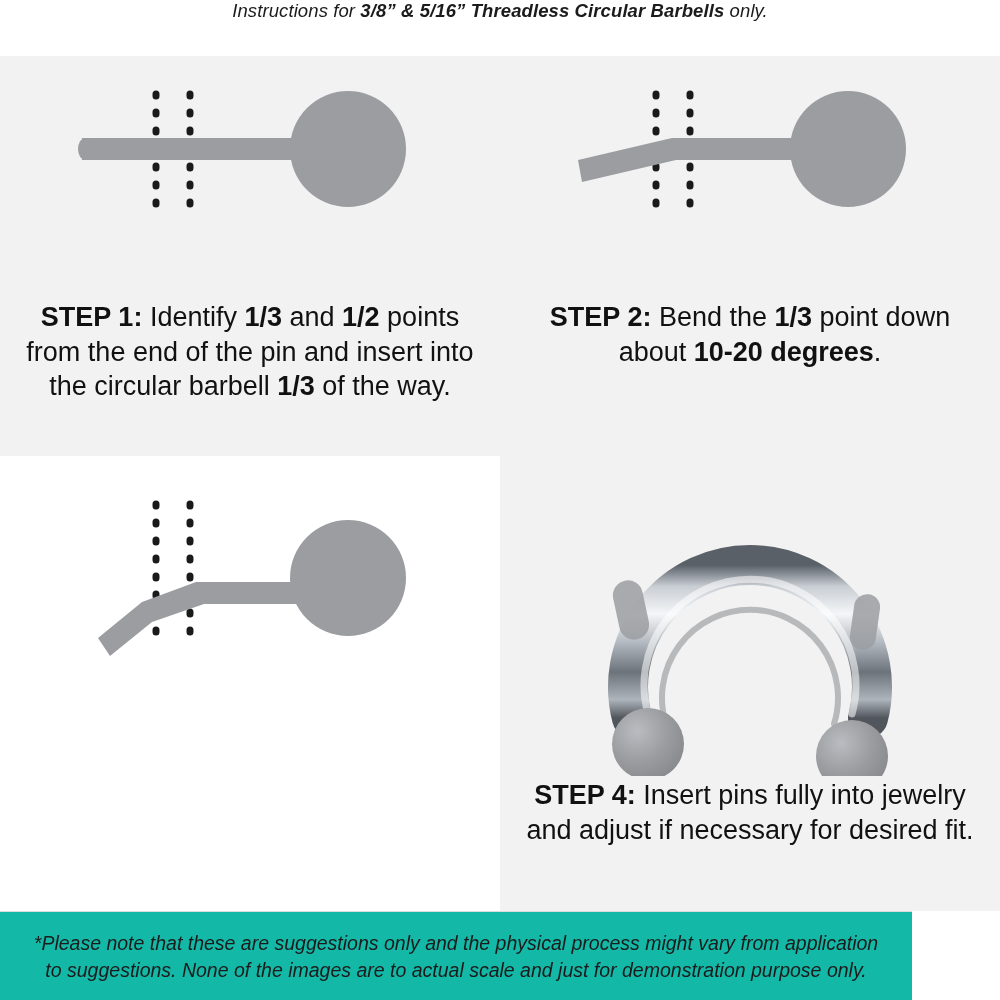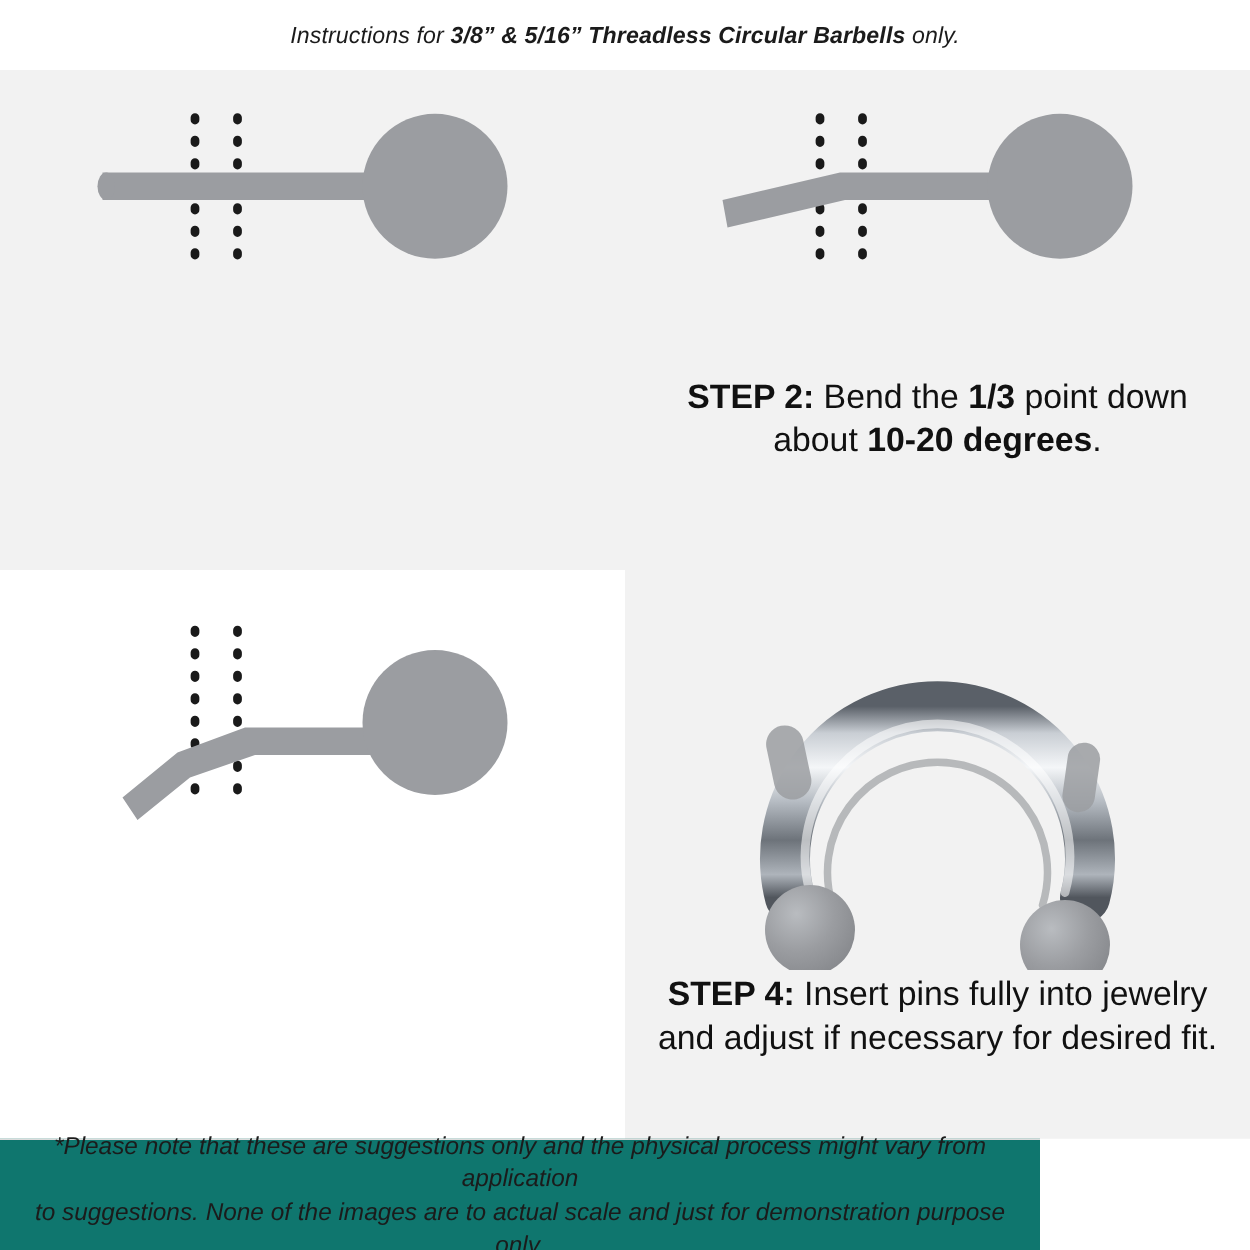--- a/index.html
+++ b/index.html
@@ -21,21 +21,21 @@
   }
 
   
   .header {
     position: absolute;
     left: 0; top: 0;
     width: 1000px;
     height: 56px;
     background: #ffffff;
     display: flex;
-    align-items: center;
+    align-items: flex-start;
     justify-content: center;
   }
   .header-text {
     font-style: italic;
     font-size: 18.5px;
     color: #1b1b1b;
     letter-spacing: .1px;
     white-space: nowrap;
   }
   .header-text b {
@@ -88,23 +88,23 @@
 
   #cap1 { top: 244px; }
   #cap2 { top: 244px; }
   #cap3 { top: 268px; }
   #cap4 { top: 322px; }
 
   
   .footer {
     position: absolute;
     left: 0; top: 911px;
-    width: 832px;
+    width: 912px;
     height: 89px;
-    background: #0f766e;
+    background: #14b8a6;
     display: flex;
     align-items: center;
     justify-content: center;
     border-top: 1px solid #dcdcdc;
   }
   .footer-text {
     font-style: italic;
     font-size: 19.5px;
     line-height: 1.34;
     color: #1b1b1b;
@@ -136,20 +136,21 @@
           <line x1="156" y1="38" x2="156" y2="158"></line>
           <line x1="190" y1="38" x2="190" y2="158"></line>
         </g>
 
         <path d="M82 104 L310 104 L310 82 L82 82 Z" fill="#9b9da1"></path>
         <rect x="78" y="82" width="14" height="22" rx="11" fill="#9b9da1"></rect>
 
         <circle cx="348" cy="93" r="58" fill="#9b9da1"></circle>
       </svg>
     </div>
+    <div class="caption" id="cap1"><b>STEP 1:</b> Identify <b>1/3</b> and <b>1/2</b> points from the end of the pin and insert into the circular barbell <b>1/3</b> of the way.</div>
   </div>
 
   <div class="quad" id="quad2">
     <div class="art">
       <svg width="500" height="240" viewBox="0 0 500 240">
         <g stroke="#1a1a1a" stroke-width="7" stroke-linecap="round" stroke-dasharray="2 16">
           <line x1="156" y1="38" x2="156" y2="158"></line>
           <line x1="190" y1="38" x2="190" y2="158"></line>
         </g>
         <path d="M310 104 L172 104 L78 126 L82 148 L176 126 L310 126 Z" fill="#9b9da1" transform="translate(0,-22)"></path>

